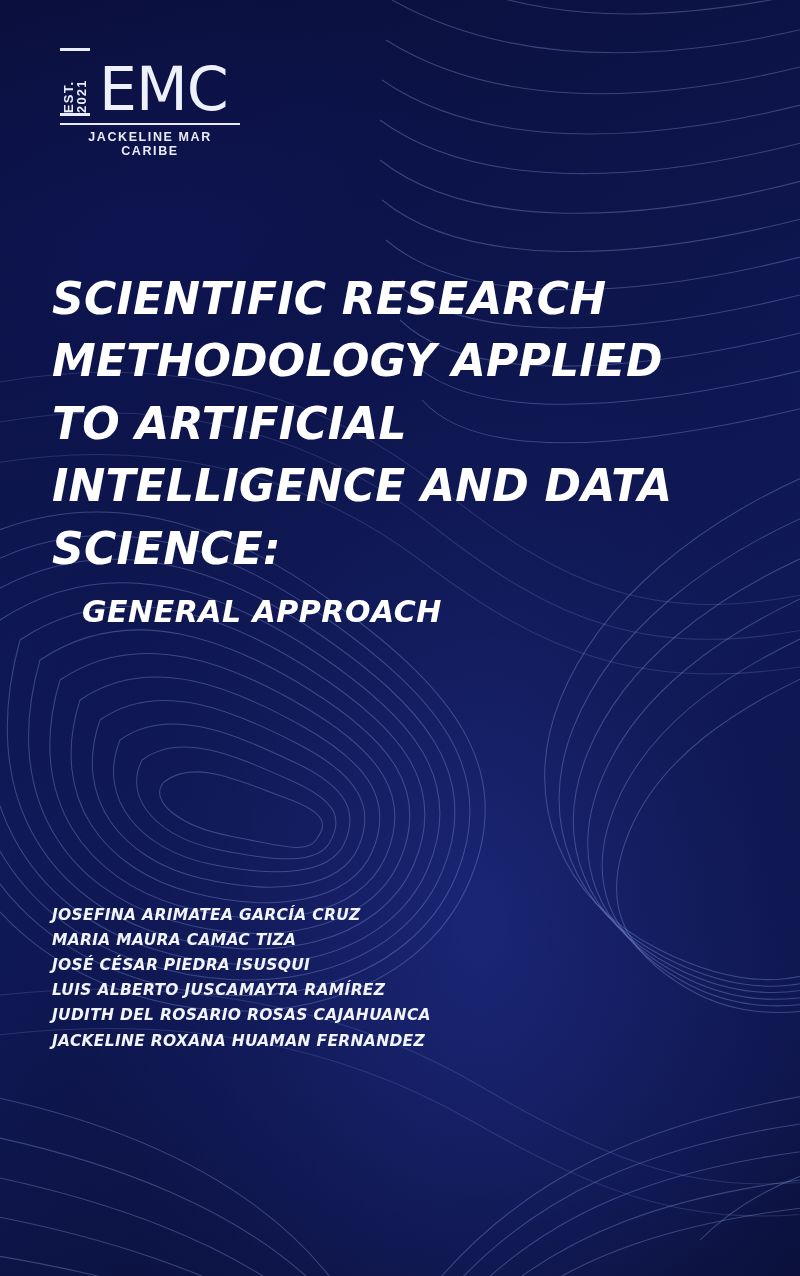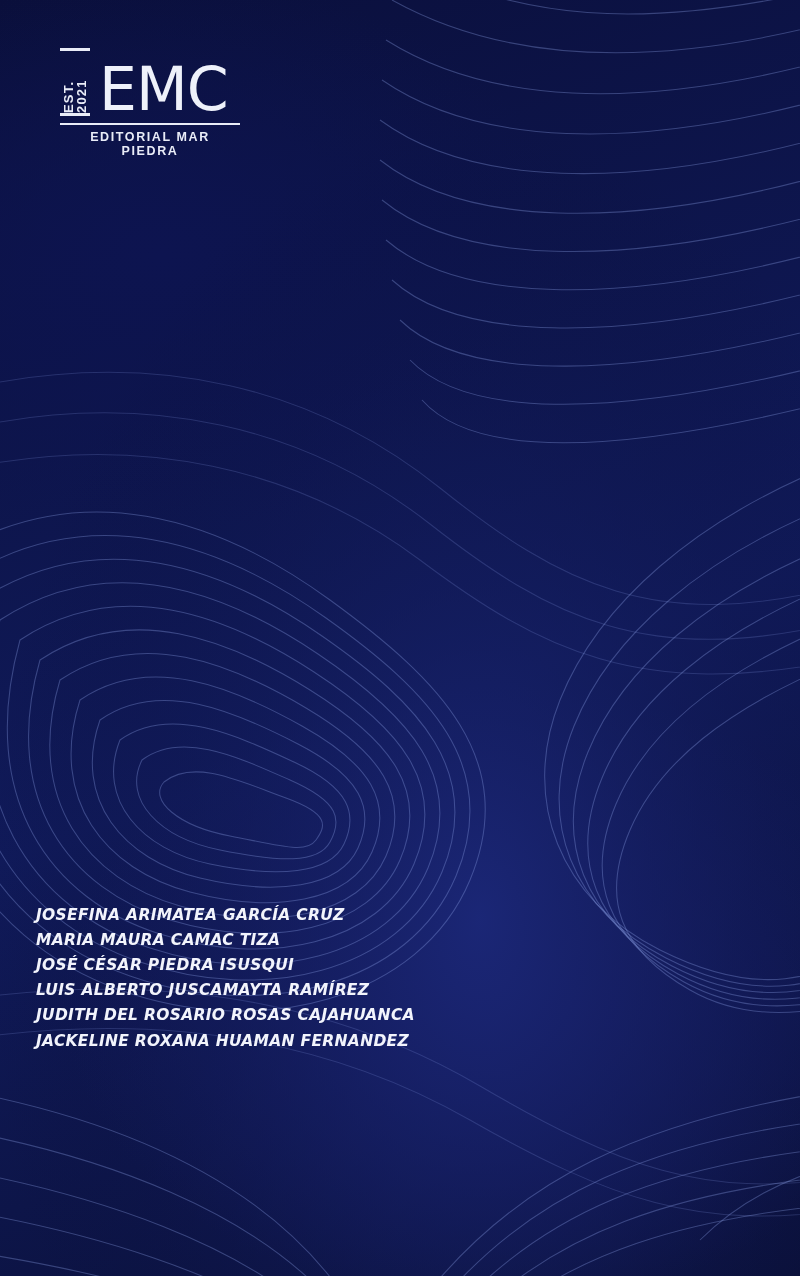--- a/index.html
+++ b/index.html
@@ -110,21 +110,21 @@
     font-weight: 700;
     font-size: 30px;
     letter-spacing: 0.5px;
     color: #ffffff;
     text-transform: uppercase;
   }
 
   
   .authors {
     position: absolute;
-    left: 36px;
+    left: 52px;
     top: 903px;
     width: 640px;
   }
   .author {
     font-family: "DejaVu Sans", sans-serif;
     font-style: italic;
     font-weight: 700;
     font-size: 15.5px;
     line-height: 1.62;
     letter-spacing: 0.3px;
@@ -202,23 +202,27 @@
     </g>
   </svg>
 
   <div class="logo-block">
     <div class="logo-row">
       <div class="logo-est-wrap">
         <div class="logo-est">EST. 2021</div>
       </div>
       <div class="logo-emc">EMC</div>
     </div>
-    <div class="logo-sub">EDITORIAL MAR PIEDRA</div>
+    <div class="logo-sub">JACKELINE MAR CARIBE</div>
   </div>
 
+  <div class="title-block">
+    <h1 class="main-title">SCIENTIFIC RESEARCH METHODOLOGY APPLIED TO ARTIFICIAL INTELLIGENCE AND DATA SCIENCE:</h1>
+    <div class="subtitle">GENERAL APPROACH</div>
+  </div>
 
   <div class="authors">
     <div class="author">JOSEFINA ARIMATEA GARCÍA CRUZ</div>
     <div class="author">MARIA MAURA CAMAC TIZA</div>
     <div class="author">JOSÉ CÉSAR PIEDRA ISUSQUI</div>
     <div class="author">LUIS ALBERTO JUSCAMAYTA RAMÍREZ</div>
     <div class="author">JUDITH DEL ROSARIO ROSAS CAJAHUANCA</div>
     <div class="author">JACKELINE ROXANA HUAMAN FERNANDEZ</div>
   </div>
 

